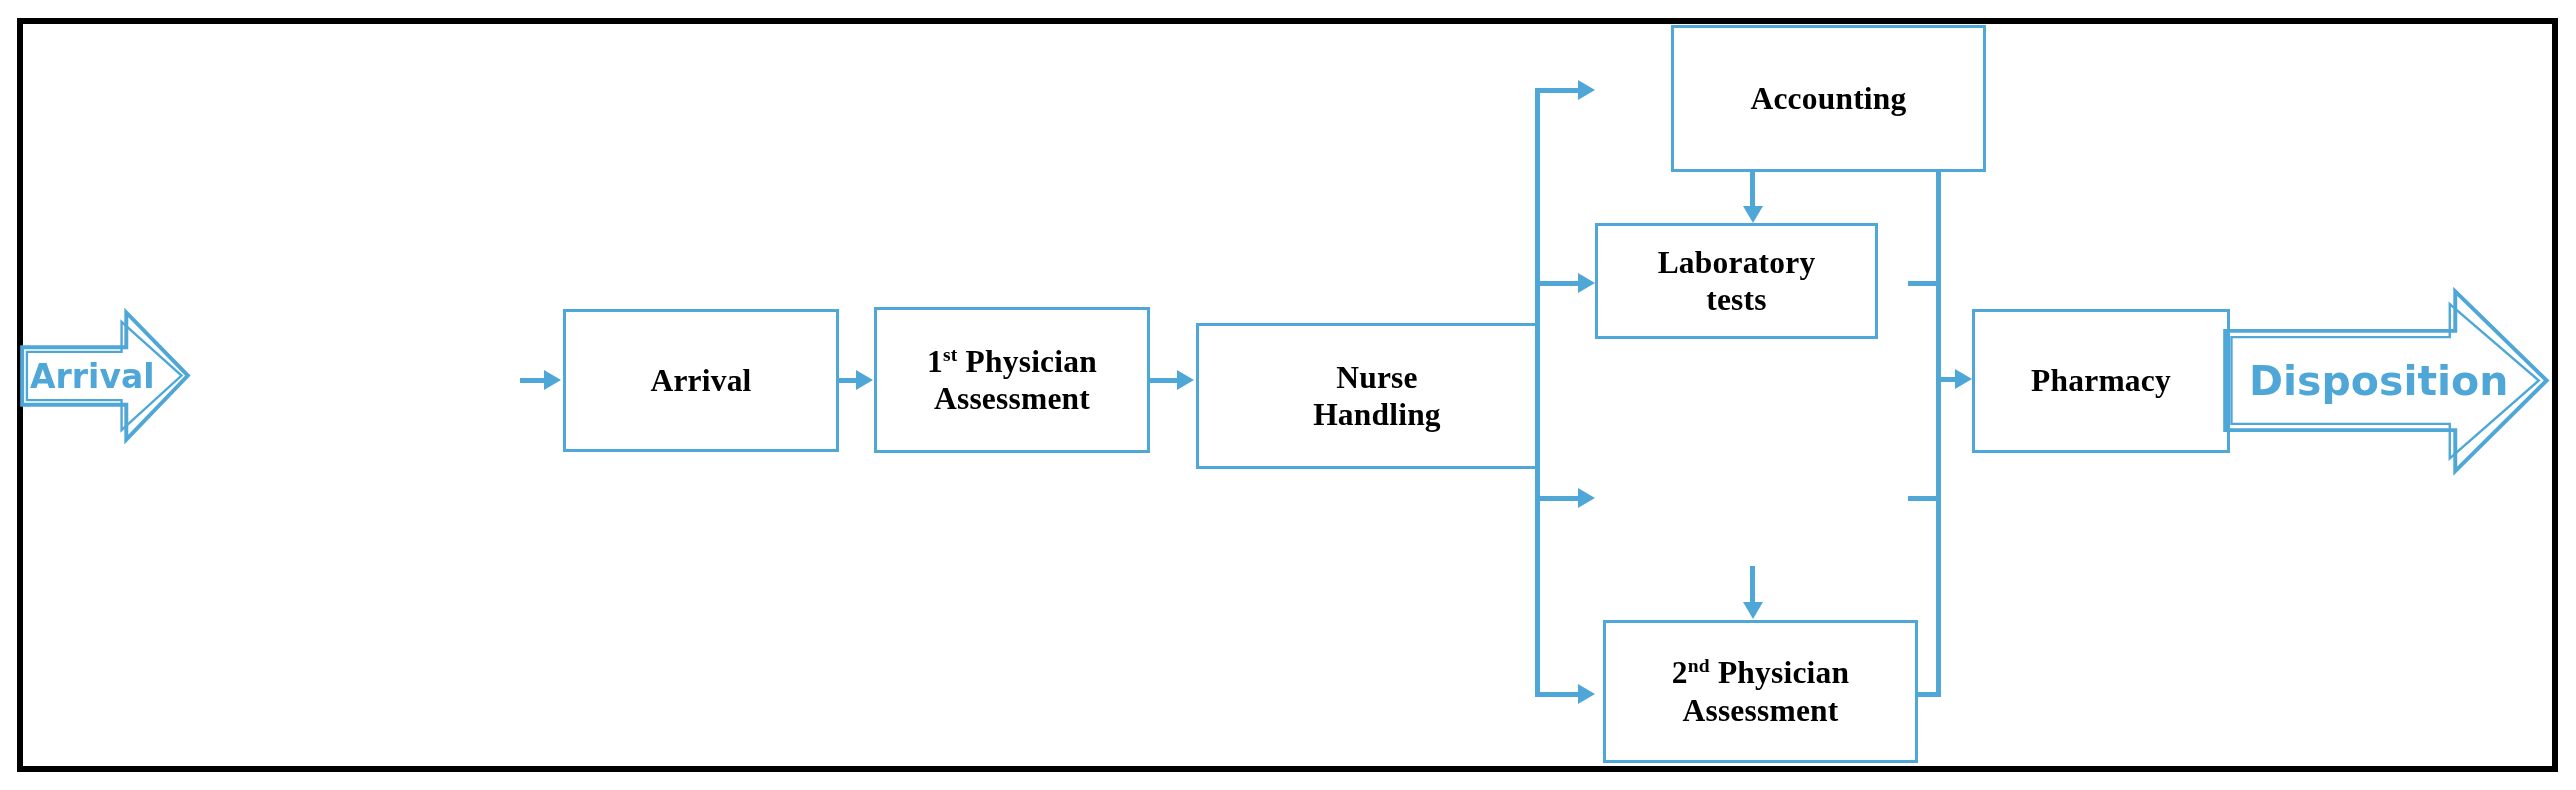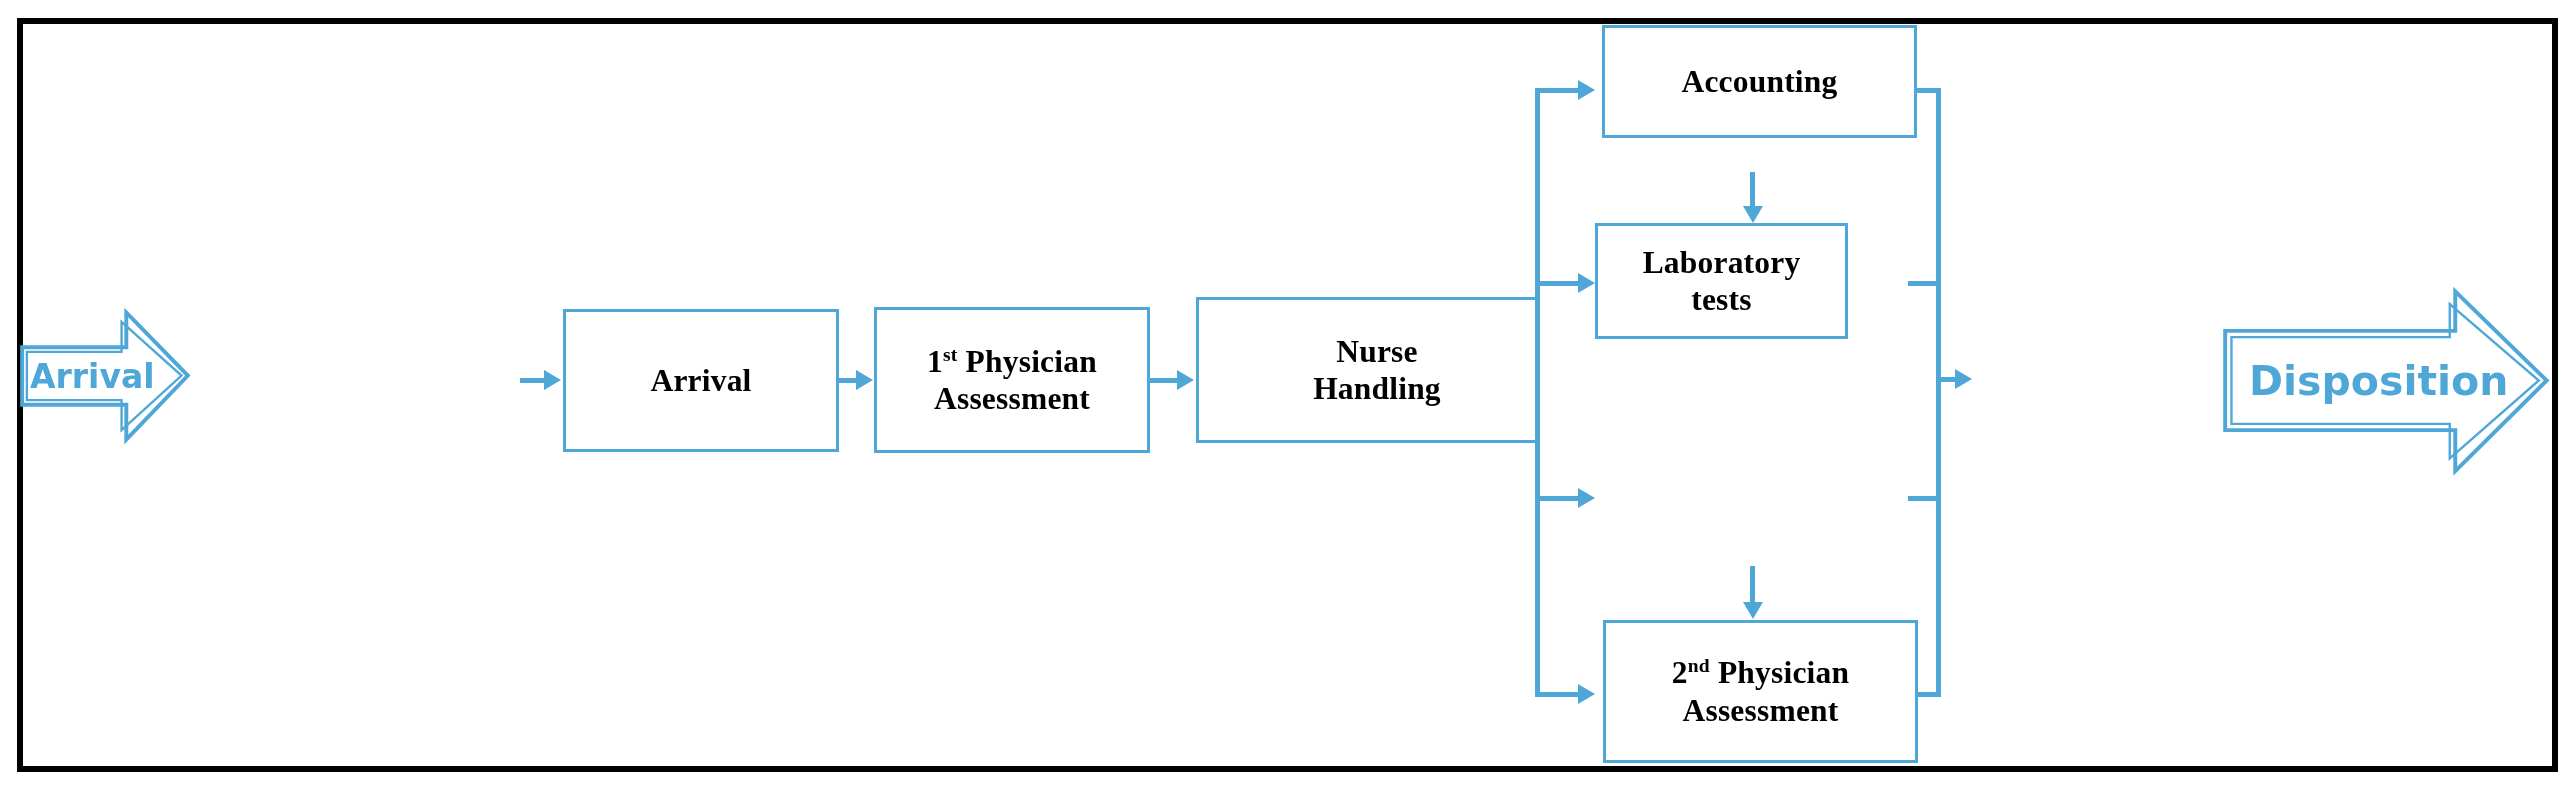--- a/index.html
+++ b/index.html
@@ -119,21 +119,21 @@
   <div class="pbox" style="left:874px; top:307px; width:276px; height:146px;">
     <span class="lbl">
       <span>1</span><sup>st</sup><span> Physician</span><br>
       <span>Assessment</span>
     </span>
   </div>
 
   <div class="hline" style="left:1150px; top:378px; width:28px;"></div>
   <div class="arrowhead-r" style="left:1177px; top:370px;"></div>
 
-  <div class="pbox" style="left:1196px; top:297px; width:342px; height:146px;padding-left:20px;">
+  <div class="pbox" style="left:1196px; top:323px; width:342px; height:146px;padding-left:20px;">
     <span class="lbl">
       <span>Nurse</span><br>
       <span>Handling</span>
     </span>
   </div>
 
   <div class="hline" style="left:1507px; top:377px; width:32px;"></div>
 
   <div class="vline" style="left:1535px; top:88px; height:608px;"></div>
 
@@ -142,28 +142,28 @@
 
   <div class="hline" style="left:1535px; top:281px; width:45px;"></div>
   <div class="arrowhead-r" style="left:1578px; top:273px;"></div>
 
   <div class="hline" style="left:1535px; top:496px; width:45px;"></div>
   <div class="arrowhead-r" style="left:1578px; top:488px;"></div>
 
   <div class="hline" style="left:1535px; top:692px; width:45px;"></div>
   <div class="arrowhead-r" style="left:1578px; top:684px;"></div>
 
-  <div class="pbox" style="left:1602px; top:25px; width:315px; height:113px;">
+  <div class="pbox" style="left:1671px; top:25px; width:315px; height:147px;">
     <span class="lbl">Accounting</span>
   </div>
 
   <div class="vline" style="left:1750px; top:172px; height:35px;"></div>
   <div class="arrowhead-d" style="left:1743px; top:206px;"></div>
 
-  <div class="pbox" style="left:1595px; top:223px; width:253px; height:116px;text-align:center;">
+  <div class="pbox" style="left:1595px; top:223px; width:283px; height:116px;text-align:center;">
     <span class="lbl">
       <span>Laboratory</span><br>
       <span>tests</span>
     </span>
   </div>
 
 
   <div class="vline" style="left:1750px; top:566px; height:38px;"></div>
   <div class="arrowhead-d" style="left:1743px; top:602px;"></div>
 
@@ -177,20 +177,23 @@
   <div class="hline" style="left:1908px; top:88px; width:33px;"></div>
   <div class="hline" style="left:1908px; top:281px; width:33px;"></div>
   <div class="hline" style="left:1908px; top:496px; width:33px;"></div>
   <div class="hline" style="left:1908px; top:692px; width:33px;"></div>
 
   <div class="vline" style="left:1936px; top:88px; height:608px;"></div>
 
   <div class="hline" style="left:1936px; top:377px; width:23.6px;"></div>
   <div class="arrowhead-r" style="left:1955px; top:369px;"></div>
 
+  <div class="pbox" style="left:1972px; top:309px; width:258px; height:144px;">
+    <span class="lbl">Pharmacy</span>
+  </div>
 
   <div class="blockarrow" style="left:2222px; top:282px; width:331px; height:197px;">
     <svg width="331" height="197" viewBox="0 0 420 250" aria-hidden="true">
       <polygon points="4,62 296,62 296,12 412,125 296,240 296,188 4,188" fill="none" stroke="#4FA7D8" stroke-width="5"></polygon>
       <polygon points="12,70 289,70 289,28 402,125 289,224 289,180 12,180" fill="none" stroke="#4FA7D8" stroke-width="3"></polygon>
     </svg>
     <div class="batext" style="font-size:41px; padding-left:27px;">
       <span>Disposition</span>
     </div>
   </div>

